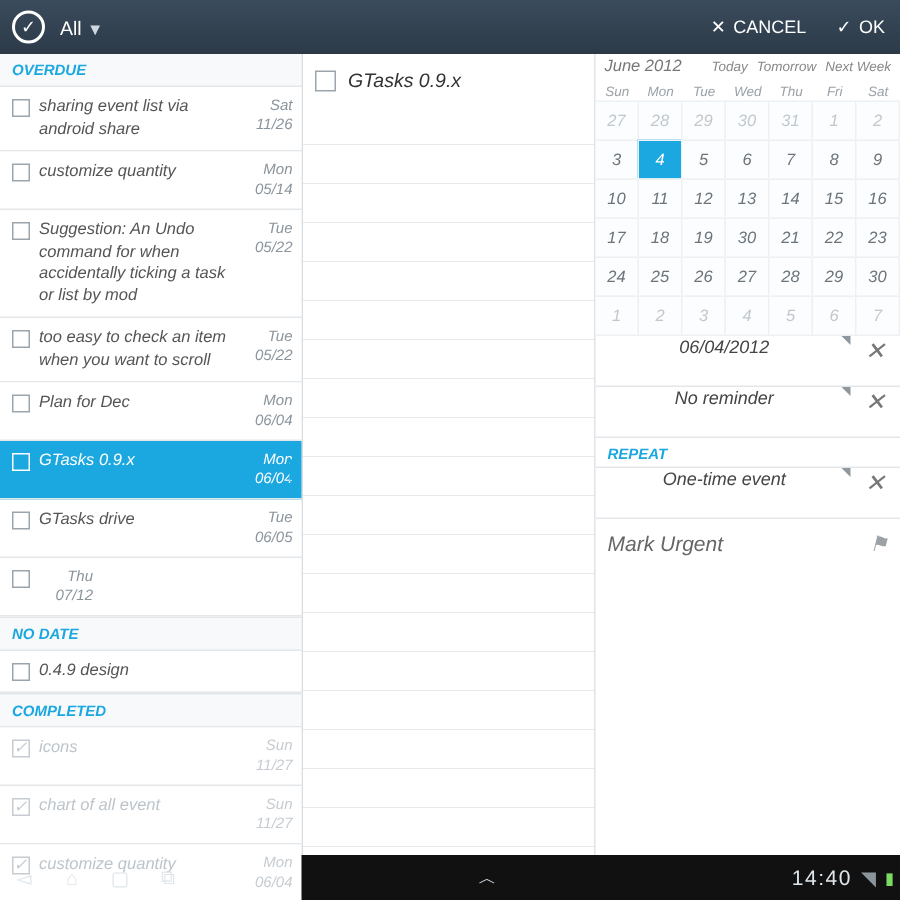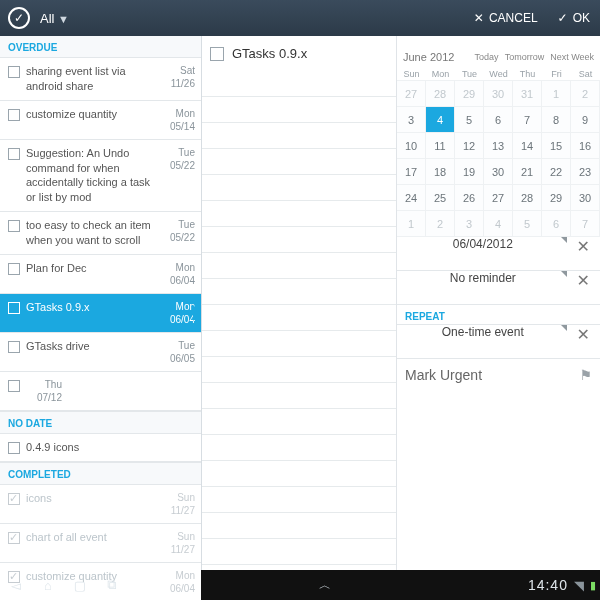--- a/index.html
+++ b/index.html
@@ -4,21 +4,21 @@
 <style>
 *{margin:0;padding:0;box-sizing:border-box;font-family:Arial,Helvetica,sans-serif;}
 html,body{width:600px;height:600px;overflow:hidden;background:#000;}
 .screen{width:600px;height:570px;background:#fff;display:flex;flex-direction:column;}
 .topbar{height:36px;background:linear-gradient(#3a4b5c,#2c3a48);display:flex;align-items:center;color:#fff;font-size:13px;}
 .topbar .circle{width:22px;height:22px;border:2px solid #fff;border-radius:50%;margin:0 6px 0 8px;display:flex;align-items:center;justify-content:center;font-size:12px;}
 .topbar .all{padding:0 10px 0 4px;}
 .topbar .chev{font-size:11px;color:#cfd8e0;}
 .topbar .spacer{flex:1;}
 .topbar .act{display:flex;align-items:center;gap:5px;padding:0 10px;font-size:12px;}
-.main{flex:1;display:flex;min-height:0;}
+.main{flex:1;display:flex;min-height:0;font-style:italic;}
 .col-left{width:202px;background:#f7f9fb;border-right:1px solid #d7dde2;display:flex;flex-direction:column;}
 .section-hdr{font-size:10px;color:#1ba8e0;font-weight:bold;padding:6px 8px 4px;border-top:1px solid #e3e7ea;border-bottom:1px solid #e3e7ea;background:#f7f9fb;}
 .section-hdr:first-child{border-top:none;}
 .task{display:flex;align-items:flex-start;padding:6px 6px;border-bottom:1px solid #e3e7ea;font-size:11px;color:#555;background:#fff;}
 .task .cb{width:12px;height:12px;border:1px solid #9aa5ad;margin:2px 6px 0 2px;flex-shrink:0;background:#fff;}
 .task .tt{flex:1;line-height:1.35;padding-right:4px;}
 .task .dt{width:36px;text-align:right;font-size:10px;color:#8a949b;line-height:1.3;}
 .task.sel{background:#1ba8e0;color:#fff;position:relative;}
 .task.sel .cb{border-color:#fff;background:#1ba8e0;}
 .task.sel .dt{color:#fff;}
@@ -26,21 +26,21 @@
 .task.done{color:#bcc5cb;}
 .task.done .cb{border-color:#c6ccd1;position:relative;}
 .task.done .cb::after{content:"✓";position:absolute;top:-2px;left:0;font-size:11px;color:#c6ccd1;}
 .task.done .dt{color:#c6ccd1;}
 .col-mid{width:195px;border-right:1px solid #e0e4e8;display:flex;flex-direction:column;}
 .mid-top{display:flex;align-items:center;padding:10px 8px;gap:8px;}
 .mid-top .cb{width:14px;height:14px;border:1px solid #9aa5ad;}
 .mid-top .title{font-size:13px;color:#333;}
 .lines{flex:1;background:repeating-linear-gradient(#fff,#fff 25px,#e6eaec 25px,#e6eaec 26px);}
 .col-right{flex:1;display:flex;flex-direction:column;font-size:11px;color:#555;overflow:hidden;}
-.cal-hdr{display:flex;align-items:center;padding:15px 6px 4px;color:#777;}
+.cal-hdr{display:flex;align-items:center;padding:2px 6px 4px;color:#777;}
 .cal-hdr .mon{flex:1;font-size:11px;}
 .cal-hdr .rng{font-size:9px;color:#888;margin-left:6px;}
 .cal-days,.cal-row{display:grid;grid-template-columns:repeat(7,1fr);}
 .cal-days div{text-align:center;font-size:9px;color:#9aa2a8;padding:2px 0;}
 .cal-row div{height:27px;border:1px solid #eef1f3;margin:-1px 0 0 -1px;display:flex;align-items:center;justify-content:center;font-size:11px;color:#6b747a;background:#fcfdfe;}
 .cal-row div.dim{color:#c1c8cd;}
 .cal-row div.sel{background:#1ba8e0;color:#fff;}
 .field{display:flex;align-items:flex-start;border-bottom:1px solid #e3e7ea;height:34px;padding:0 8px;}
 .field .val{flex:1;text-align:center;font-size:12px;color:#444;}
 .field .tri{width:0;height:0;border-left:6px solid transparent;border-top:6px solid #8f989e;margin-right:8px;}
@@ -138,21 +138,21 @@
             <div class="dt">
               <div>Thu</div>
               <div>07/12</div>
             </div>
           </div>
         </div>
       <div class="section-hdr">NO DATE</div>
       <div id="nodate-list">
           <div class="task">
             <div class="cb"></div>
-            <div class="tt">0.4.9 icons</div>
+            <div class="tt">0.4.9 design</div>
             <div class="dt"></div>
           </div>
         </div>
       <div class="section-hdr">COMPLETED</div>
       <div id="completed-list">
           <div class="task done">
             <div class="cb"></div>
             <div class="tt">icons</div>
             <div class="dt">
               <div>Sun</div>

